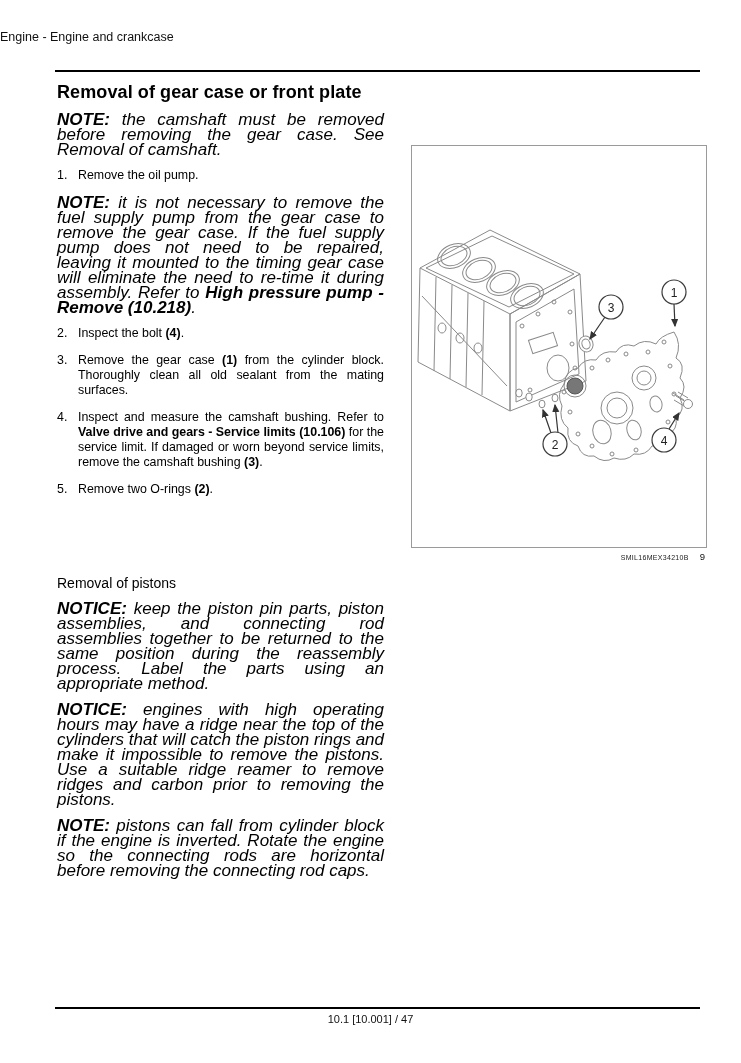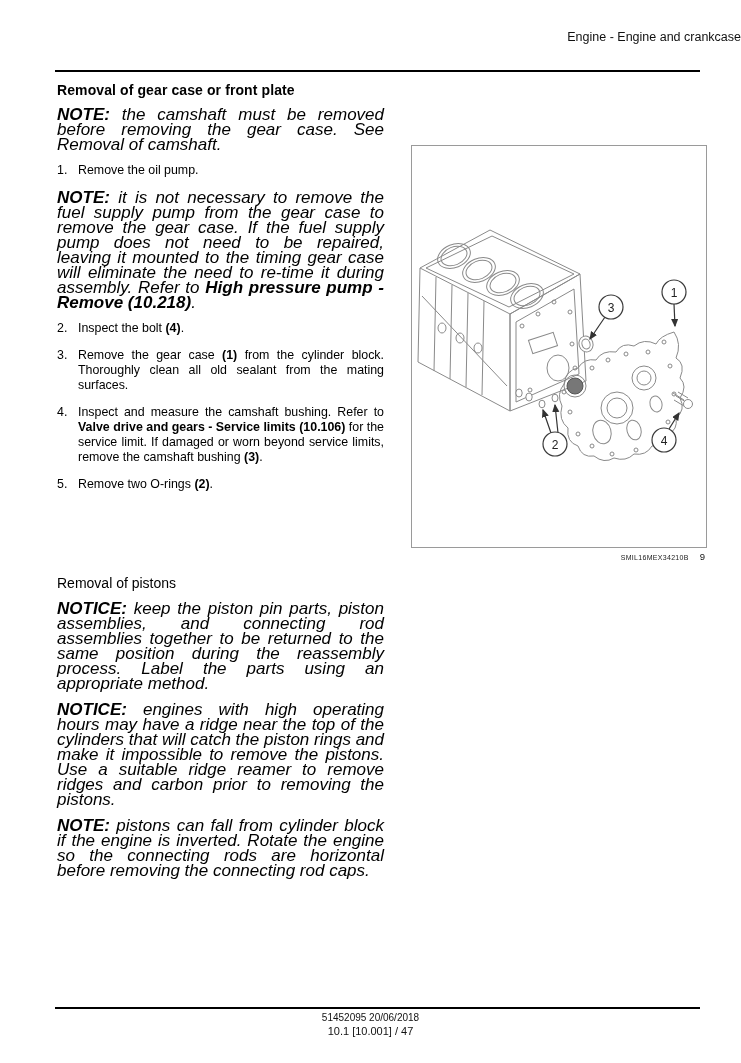--- a/index.html
+++ b/index.html
@@ -4,33 +4,33 @@
 <style>
   * { margin:0; padding:0; box-sizing:border-box; }
   html,body { background:#ffffff; }
   .page {
     position:relative; width:741px; height:1063px; background:#ffffff;
     font-family:"Liberation Sans", sans-serif; color:#000;
     overflow:hidden;
   }
   .page-header {
     position:absolute; top:30px; left:0; width:100%;
-    text-align:right; font-size:12.5px; color:#111;
+    text-align:left; font-size:12.5px; color:#111;
   }
   .rule-top {
     position:absolute; top:70px; left:55px; width:645px; height:2px; background:#000;
   }
   .rule-bottom {
     position:absolute; top:1007px; left:55px; width:645px; height:2px; background:#000;
   }
   .left-col {
     position:absolute; top:82px; left:57px; width:327px;
   }
   h1.sec-title {
-    font-size:14px; font-weight:bold; margin:0 0 9px 0; letter-spacing:0.1px;
+    font-size:18px; font-weight:bold; margin:0 0 9px 0; letter-spacing:0.1px;
   }
   p.note {
     font-style:italic; font-size:17px; line-height:15px;
     text-align:justify; margin:0 0 11px 0;
   }
   .b { font-weight:bold; }
   .step { display:flex; margin:2px 0 12px 0; font-size:12.4px; line-height:15px; }
   .step .num { flex:none; width:21px; }
   .step .txt { flex:1; text-align:justify; }
   .figure-box {
@@ -233,17 +233,16 @@
     <div class="inner">
       <h2 class="sub-title">Removal of pistons</h2>
       <p class="note"><span class="b">NOTICE:</span><span> keep the piston pin parts, piston assemblies, and connecting rod assemblies together to be returned to the same position during the reassembly process.  Label the parts using an appropriate method.</span></p>
       <p class="note"><span class="b">NOTICE:</span><span> engines with high operating hours may have a ridge near the top of the cylinders that will catch the piston rings and make it impossible to remove the pistons.  Use a suitable ridge reamer to remove ridges and carbon prior to removing the pistons.</span></p>
       <p class="note"><span class="b">NOTE:</span><span> pistons can fall from cylinder block if the engine is inverted.  Rotate the engine so the connecting rods are horizontal before removing the connecting rod caps.</span></p>
     </div>
   </div>
 
   <div class="rule-bottom"></div>
   <div class="footer-block">
-    <div class="footer-line1">51452095 20/06/2018</div>
     <div class="footer-line2">10.1 [10.001] / 47</div>
   </div>
 
 </div>
 
 </body></html>

